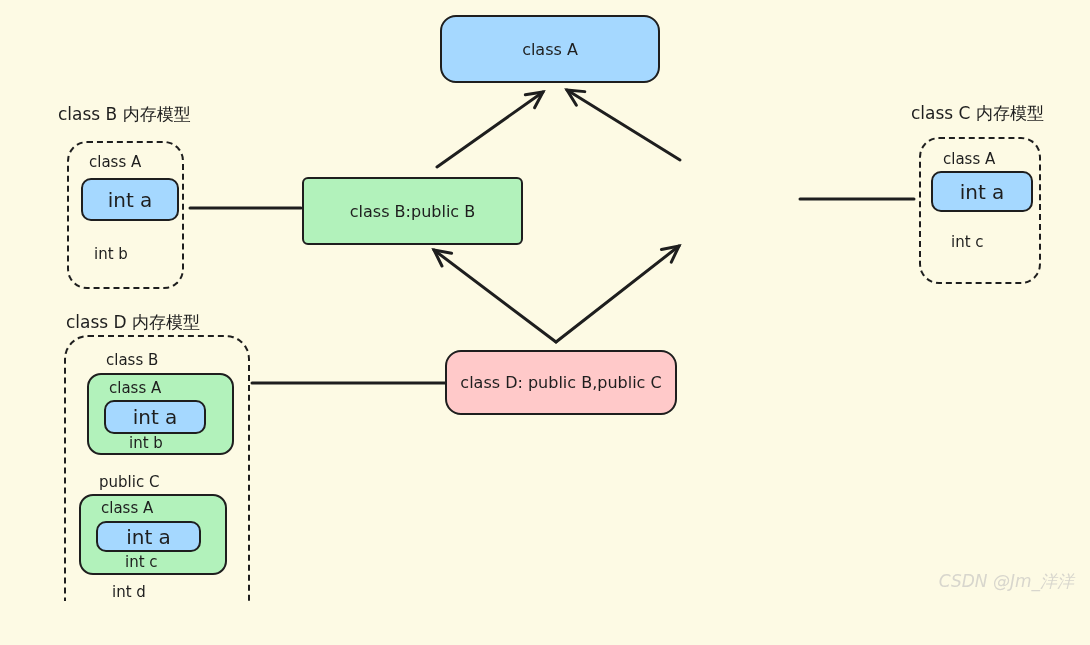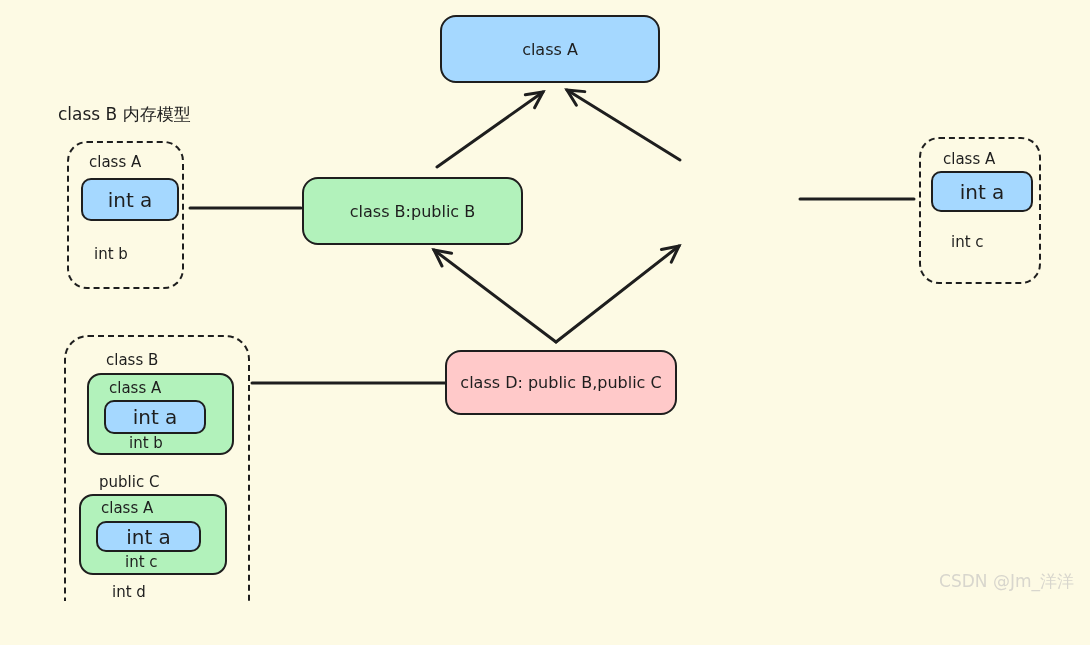--- a/index.html
+++ b/index.html
@@ -29,21 +29,21 @@
   .node{
     position:absolute;
     border:2.5px solid var(--stroke);
     border-radius:16px;
     display:flex;align-items:center;justify-content:center;
     font-size:16px;
     box-sizing:border-box;
     text-align:center;
   }
   .blue-fill{background:var(--blue);}
-  .green-fill{background:var(--green);}
+  .green-fill{background:var(--green);border-radius:6px;}
   .pink-fill{background:var(--pink);}
 
   .mem-title{
     position:absolute;
     font-size:17px;
     white-space:nowrap;
   }
   .dashed-box{
     position:absolute;
     border:2.5px dashed var(--stroke);
@@ -69,20 +69,21 @@
     border-radius:14px;
     box-sizing:border-box;
     background:var(--green);
   }
   .watermark{
     position:absolute;
     right:16px;
     bottom:8px;
     font-size:17px;
     color:var(--watermark_color);
+    font-style:italic;
   }
 </style>
 </head>
 <body>
 
 <div class="canvas">
 
   <svg class="connectors">
     <defs>
       <marker id="ah" markerUnits="userSpaceOnUse" markerWidth="26" markerHeight="26" viewBox="0 0 26 26" refX="21" refY="13" orient="auto">
@@ -111,26 +112,28 @@
     <span>class D: public B,public C</span>
   </div>
 
   <div class="mem-title" style="left:58px;top:103px">class B 内存模型</div>
   <div class="dashed-box" style="left:67px;top:141px;width:117px;height:148px">
     <div class="inner-label" style="left:20px;top:10px">class A</div>
     <div class="mini-node blue-fill" style="left:12px;top:35px;width:98px;height:43px">int a</div>
     <div class="inner-label" style="left:25px;top:102px">int b</div>
   </div>
 
+  <div class="mem-title" style="left:911px;top:102px">class C 内存模型</div>
   <div class="dashed-box" style="left:919px;top:137px;width:122px;height:147px">
     <div class="inner-label" style="left:22px;top:11px">class A</div>
     <div class="mini-node blue-fill" style="left:10px;top:32px;width:102px;height:41px">int a</div>
     <div class="inner-label" style="left:30px;top:94px">int c</div>
   </div>
 
+  <div class="mem-title" style="left:66px;top:311px">class D 内存模型</div>
   <div class="dashed-box" style="left:64px;top:335px;width:186px;height:293px;border-radius:24px">
 
     <div class="inner-label" style="left:40px;top:14px">class B</div>
     <div class="green-box" style="left:21px;top:36px;width:147px;height:82px">
       <div class="inner-label" style="left:20px;top:4px">class A</div>
       <div class="mini-node blue-fill" style="left:15px;top:25px;width:102px;height:34px">int a</div>
       <div class="inner-label" style="left:40px;top:59px">int b</div>
     </div>
 
     <div class="inner-label" style="left:33px;top:136px">public C</div>

